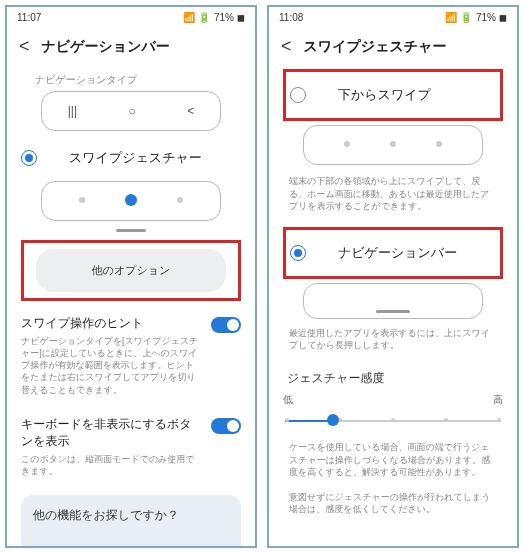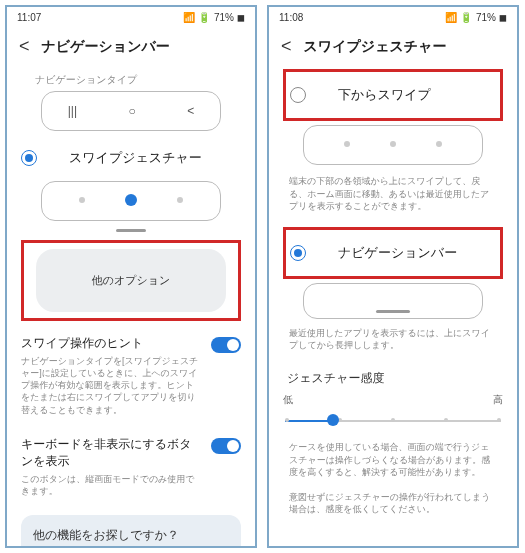--- a/index.html
+++ b/index.html
@@ -15,21 +15,21 @@
 .radio{width:16px;height:16px;border:1.5px solid #888;border-radius:50%;flex-shrink:0;position:relative}
 .radio.selected{border-color:#2378d8}
 .radio.selected::after{content:'';position:absolute;width:8px;height:8px;background:#2378d8;border-radius:50%;top:50%;left:50%;transform:translate(-50%,-50%)}
 .radio-label{font-size:13px;color:#222}
 .preview{border:1px solid #bbb;border-radius:14px;height:40px;margin:4px 20px 8px;display:flex;justify-content:space-around;align-items:center;font-size:12px;color:#555}
 .preview-dots{display:flex;justify-content:center;align-items:center;gap:40px;padding-bottom:3px}
 .preview-dots .dot{width:6px;height:6px;border-radius:50%;background:#ccc}
 .preview-dots .dot.big{width:12px;height:12px;background:#2378d8}
 .handle{width:30px;height:3px;background:#999;border-radius:2px;margin:6px auto 8px}
 .highlight-box{border:3px solid #d12828;padding:4px;margin:4px 0}
-.pill-btn{background:#eceef0;border-radius:18px;padding:24px 0;text-align:center;font-size:11px;color:#333;margin:2px 8px}
+.pill-btn{background:#eceef0;border-radius:18px;padding:14px 0;text-align:center;font-size:11px;color:#333;margin:2px 8px}
 .setting-row{display:flex;justify-content:space-between;align-items:flex-start;padding:10px 0;gap:12px}
 .setting-text{flex:1}
 .setting-title{font-size:12px;color:#222;margin-bottom:3px}
 .setting-desc{font-size:9px;color:#888;line-height:1.35}
 .toggle{width:30px;height:16px;background:#2378d8;border-radius:8px;position:relative;flex-shrink:0;margin-top:2px}
 .toggle::after{content:'';position:absolute;width:12px;height:12px;background:#fff;border-radius:50%;top:2px;right:2px}
 .footer-card{background:#e8eef4;border-radius:12px;padding:12px;margin:8px 0}
 .footer-q{font-size:12px;color:#333;margin-bottom:19px}
 .desc-block{font-size:9px;color:#888;line-height:1.4;padding:2px 6px 10px}
 .sens-title{font-size:12px;color:#333;margin:8px 4px 6px}

